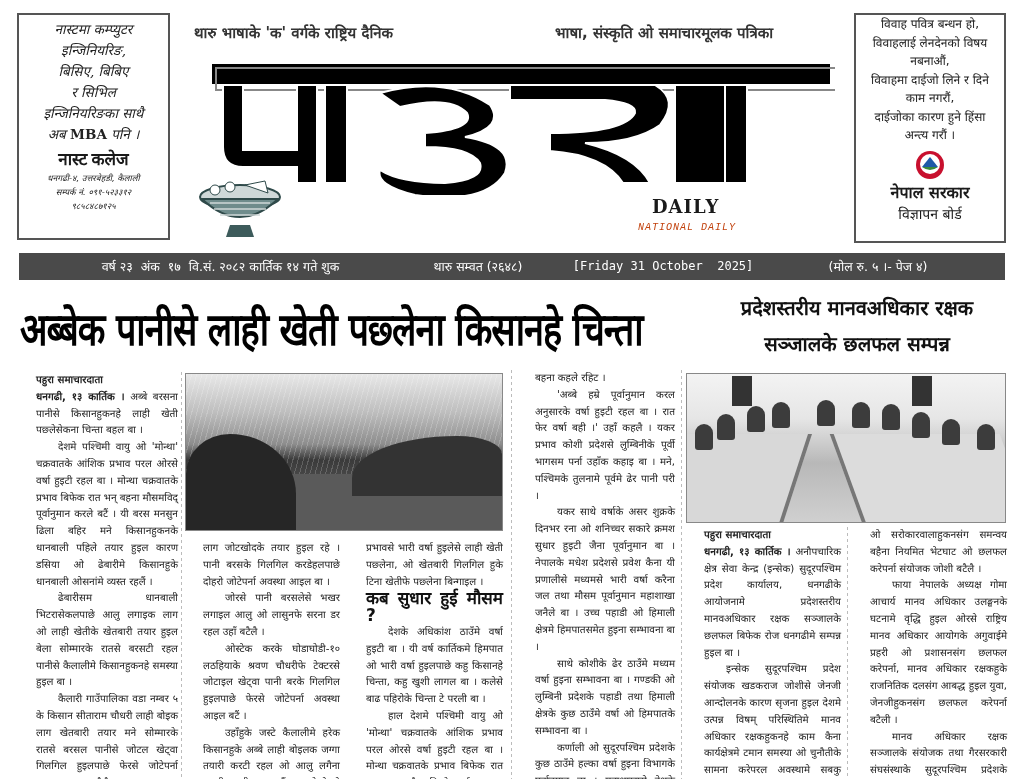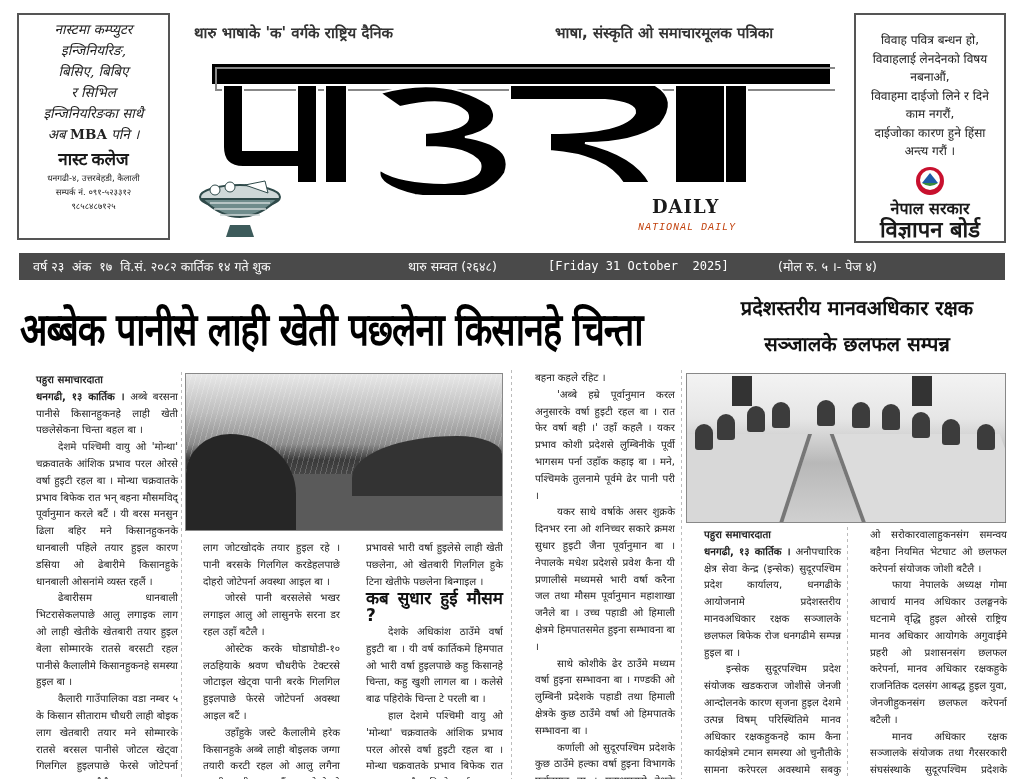--- a/index.html
+++ b/index.html
@@ -9,47 +9,47 @@
   .abs { position: absolute; }
 
   
   .ad-left {
     left: 17px; top: 13px; width: 153px; height: 227px;
     border: 2px solid #555; padding: 4px 4px; text-align: center;
   }
   .ad-left .ad-body { font-family: "DejaVu Serif", serif; font-style: italic; font-size: 13.5px; line-height: 21px; color: #222; }
   .ad-left .ad-body b { font-style: normal; font-weight: bold; }
   .ad-left .ad-name { font-weight: bold; font-size: 17px; margin-top: 4px; line-height: 22px; font-family: Liberation Serif, serif; }
-  .ad-left .ad-small { font-size: 8.5px; line-height: 14px; }
+  .ad-left .ad-small { font-size: 8.5px; line-height: 14px; font-style: italic; }
 
   .tagline-left { left: 194px; top: 22px; font-size: 15px; font-weight: bold; color: #333; }
   .tagline-right { left: 555px; top: 22px; font-size: 15px; font-weight: bold; color: #333; }
 
   .logo {
     left: 205px; top: 55px; width: 630px; height: 140px;
   }
   .emblem { left: 190px; top: 175px; width: 100px; height: 70px; }
 
   .brand-en { left: 652px; top: 196px; font-family: "DejaVu Serif", serif; font-weight: bold; font-size: 18px; letter-spacing: 1px; }
   .brand-sub { left: 638px; top: 222px; font-family: Liberation Mono, monospace; font-style: italic; font-size: 10px; letter-spacing: 1px; color: #c2410c; }
 
   .ad-right {
     left: 854px; top: 13px; width: 152px; height: 230px;
-    border: 2px solid #555; text-align: center; padding: 16px 2px;
+    border: 2px solid #555; text-align: center; padding: 0 2px;
   }
   .ad-right .ad-body { font-size: 12px; line-height: 18.5px; color: #222; }
   .ad-right .ad-org { font-weight: bold; font-size: 16px; line-height: 20px; }
-  .ad-right .ad-board { font-weight: bold; font-size: 22px; line-height: 22px; }
+  .ad-right .ad-board { font-weight: normal; font-size: 14px; line-height: 22px; }
 
   
   .dateline {
     left: 19px; top: 253px; width: 986px; height: 27px; background: #4a4a4a; color: #fff;
     font-size: 12.5px; line-height: 27px; display: flex; padding-left: 14px;
   }
-  .dateline span { white-space: pre; }
+  .dateline span { white-space: pre; text-align: center; }
   .dl-1 { width: 375px; }
   .dl-2 { width: 140px; }
   .dl-3 { width: 230px; font-family: "DejaVu Sans Mono", monospace; font-size: 12px; }
   .dl-4 { width: 200px; }
 
   
   .headline-main {
     left: 20px; top: 292px; width: 660px; height: 60px;
     font-weight: bold; font-size: 36px; line-height: 60px; letter-spacing: -1px; color: #000;
     transform: scaleY(1.25); transform-origin: left top;

